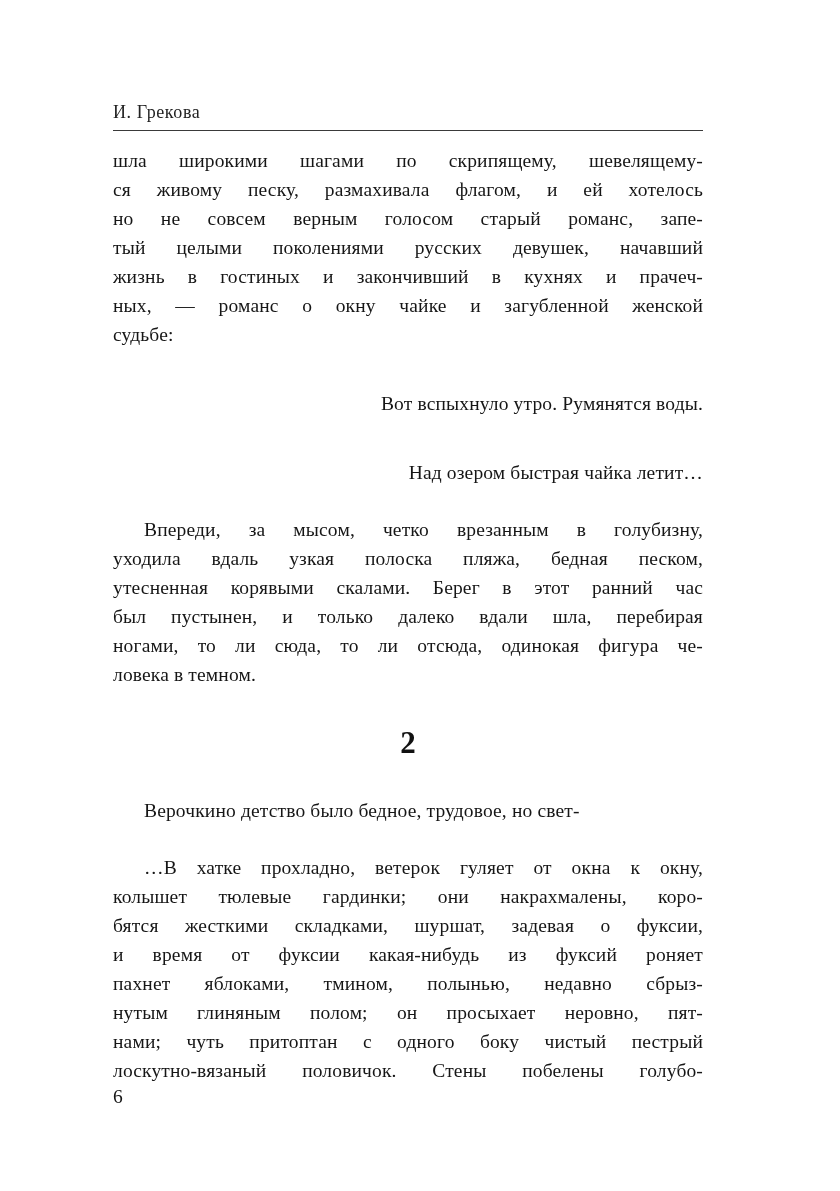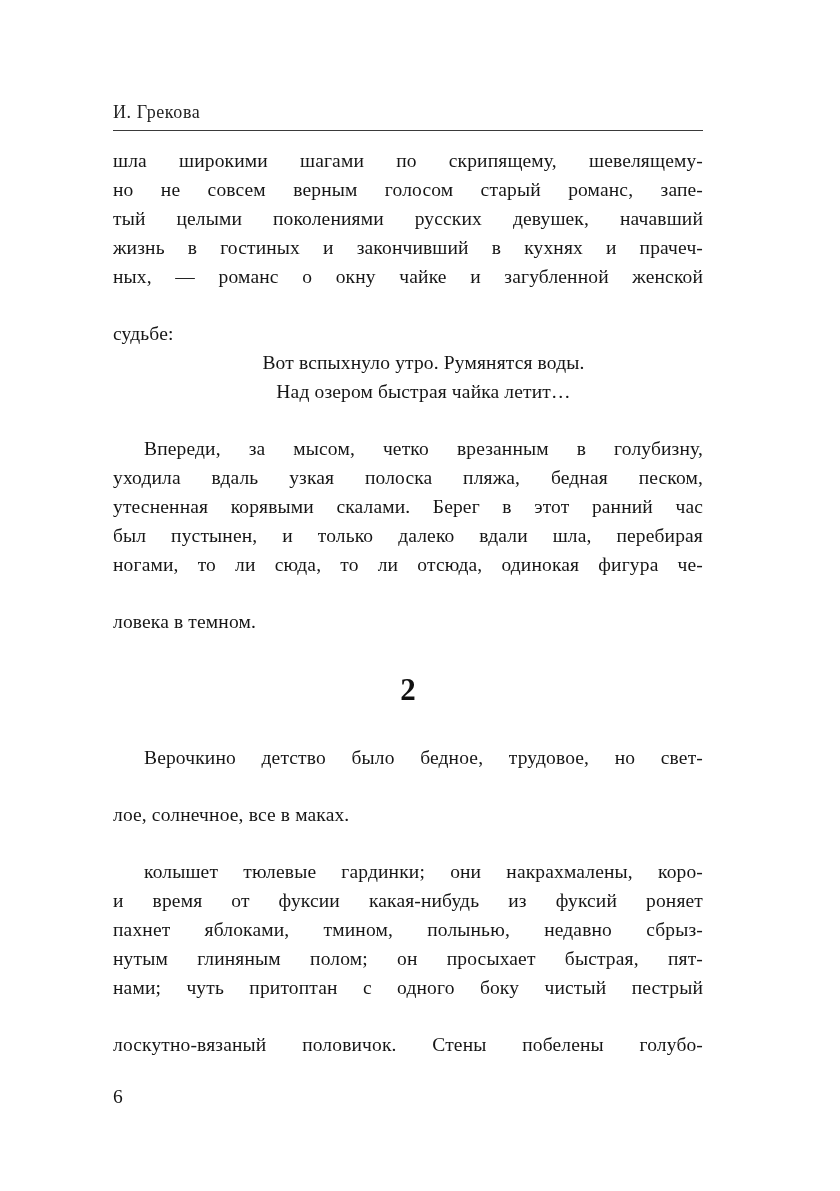--- a/index.html
+++ b/index.html
@@ -45,37 +45,37 @@
   .para > div {
     text-align: justify;
     text-align-last: justify;
     -moz-text-align-last: justify;
     white-space: normal;
     overflow: hidden;
     height: 29px;
   }
   .para > div:last-child {
     text-align-last: left;
-    margin-top: 28px;
     -moz-text-align-last: left;
   }
   
   .para.cont > div:last-child {
     text-align-last: justify;
     -moz-text-align-last: justify;
   }
   .para.indent > div:first-child {
     text-indent: 31px;
     margin-top: 28px;
   }
   .verse > div {
     text-indent: 31px;
-    text-align: center;
+    text-align: right;
     height: 29px;
     overflow: hidden;
+    margin-top: 40px;
   }
   .chapter-number {
     text-align: center;
     font-weight: bold;
     font-size: 31px;
     line-height: 40px;
     margin-top: 34px;
     margin-bottom: 33px;
     color: #111111;
   }
@@ -92,20 +92,21 @@
 
 <div class="page">
   <div class="content">
 
     <div class="running-header">И. Грекова</div>
 
     <div class="bodytext">
 
       <div class="para">
           <div>шла широкими шагами по скрипящему, шевелящему-</div>
+          <div>ся живому песку, размахивала флагом, и ей хотелось</div>
           <div>но не совсем верным голосом старый романс, запе-</div>
           <div>тый целыми поколениями русских девушек, начавший</div>
           <div>жизнь в гостиных и закончивший в кухнях и прачеч-</div>
           <div>ных, — романс о окну чайке и загубленной женской</div>
           <div>судьбе:</div>
         </div>
 
       <div class="verse">
           <div>Вот вспыхнуло утро. Румянятся воды.</div>
           <div>Над озером быстрая чайка летит…</div>
@@ -117,28 +118,29 @@
           <div>утесненная корявыми скалами. Берег в этот ранний час</div>
           <div>был пустынен, и только далеко вдали шла, перебирая</div>
           <div>ногами, то ли сюда, то ли отсюда, одинокая фигура че-</div>
           <div>ловека в темном.</div>
         </div>
 
       <div class="chapter-number">2</div>
 
       <div class="para indent">
           <div>Верочкино детство было бедное, трудовое, но свет-</div>
-          <div>лое, солнечное, все в маках.</div>
         </div>
 
       <div class="para indent cont">
+          <div>…В хатке прохладно, ветерок гуляет от окна к окну,</div>
           <div>колышет тюлевые гардинки; они накрахмалены, коро-</div>
+          <div>бятся жесткими складками, шуршат, задевая о фуксии,</div>
           <div>и время от фуксии какая-нибудь из фуксий роняет</div>
           <div>пахнет яблоками, тмином, полынью, недавно сбрыз-</div>
-          <div>нутым глиняным полом; он просыхает быстрая, пят-</div>
+          <div>нутым глиняным полом; он просыхает неровно, пят-</div>
           <div>нами; чуть притоптан с одного боку чистый пестрый</div>
           <div>лоскутно-вязаный половичок. Стены побелены голубо-</div>
         </div>
 
     </div>
   </div>
 
   <div class="page-number">6</div>
 </div>
 

